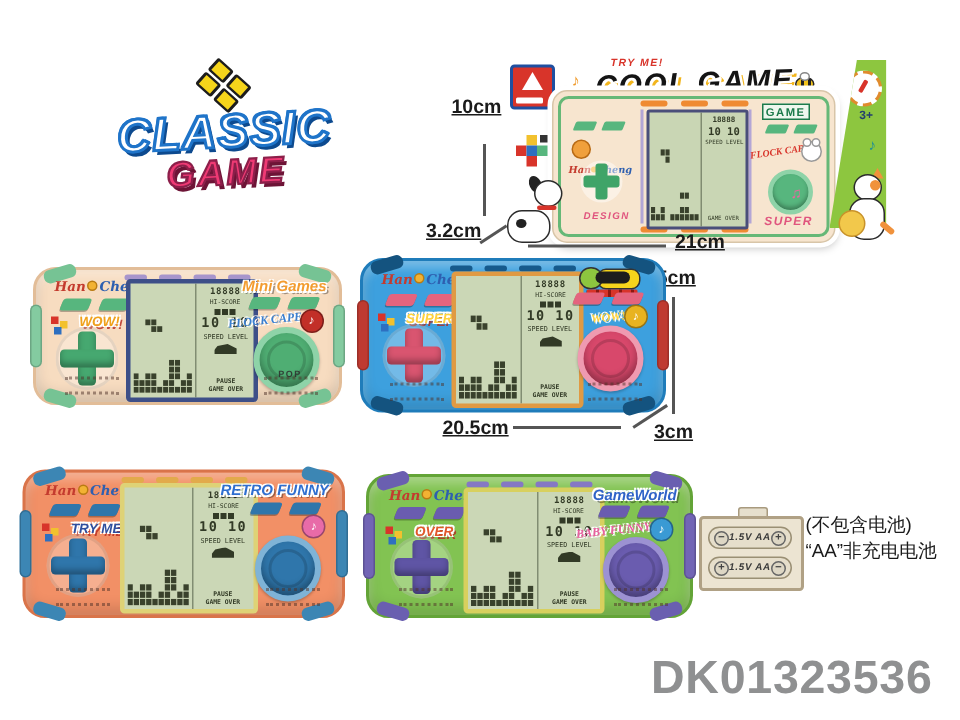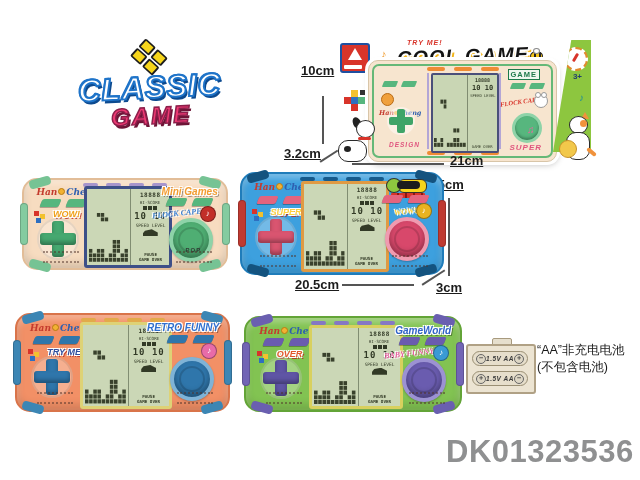--- a/index.html
+++ b/index.html
@@ -173,21 +173,21 @@
   .batt .case{position:absolute;inset:0;background:#ece4d2;border:2px solid #b0a185;border-radius:3px;}
   .cell{position:absolute;left:6px;width:56px;height:15px;background:#e6decb;border:1px solid #9a8f74;
         border-radius:8px;display:flex;align-items:center;justify-content:space-between;padding:0 3px;box-sizing:border-box;}
   .cell.c1{top:7px;} .cell.c2{top:27px;}
   .cell .sign{width:8px;height:8px;border-radius:50%;border:1px solid #666;background:#ddd6c4;
         font:700 7px "DejaVu Sans Mono",monospace;line-height:7px;text-align:center;color:#444;}
   .cell .clabel{font:italic 700 6.5px "Liberation Sans",sans-serif;color:#3a3a3a;letter-spacing:.5px;}
   .battnote{left:537px;top:342px;width:100px;font:500 12.5px "Liberation Sans",sans-serif;color:#1a1a1a;line-height:17px;white-space:nowrap;}
 
   
-  .pcode{left:434px;top:434px;font:700 31px "Liberation Sans",sans-serif;color:#8f9091;letter-spacing:.5px;margin-left:12px;}
+  .pcode{left:434px;top:434px;font:700 31px "Liberation Sans",sans-serif;color:#8f9091;letter-spacing:.5px;}
 </style>
 </head>
 <body>
 
 <div class="stage">
 
   <div class="clogo abs">
     <div class="brick abs">
         <i></i>
         <i></i>
@@ -767,18 +767,18 @@
       <span class="clabel">1.5V AA</span>
       <span class="sign">+</span>
     </div>
     <div class="cell c2">
       <span class="sign">+</span>
       <span class="clabel">1.5V AA</span>
       <span class="sign">−</span>
     </div>
   </div>
   <div class="battnote abs">
+    <div>(不包含电池)</div>
     <div>“AA”非充电电池</div>
-    <div>(不包含电池)</div>
   </div>
 
   <div class="pcode abs">DK01323536</div>
 </div>
 
 </body></html>

